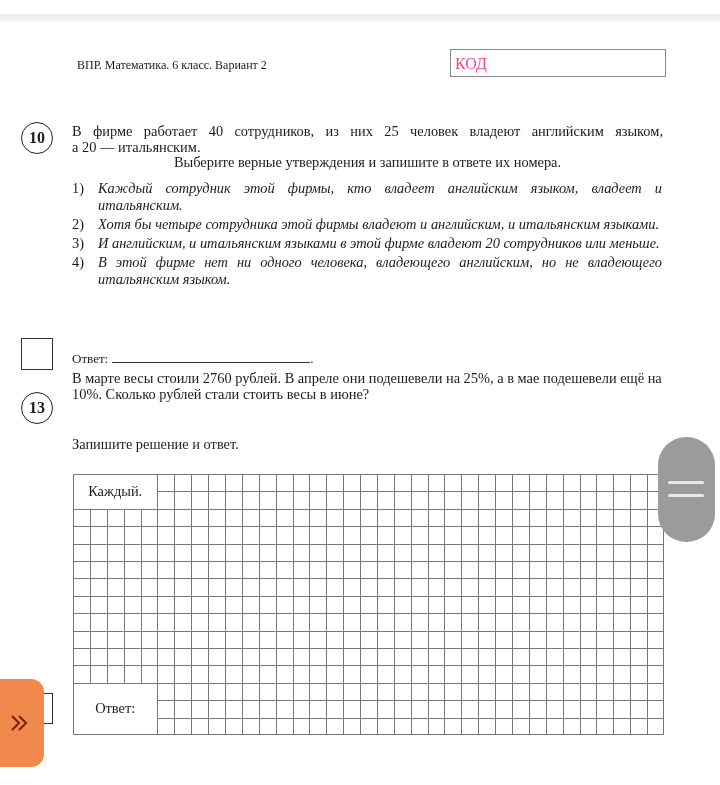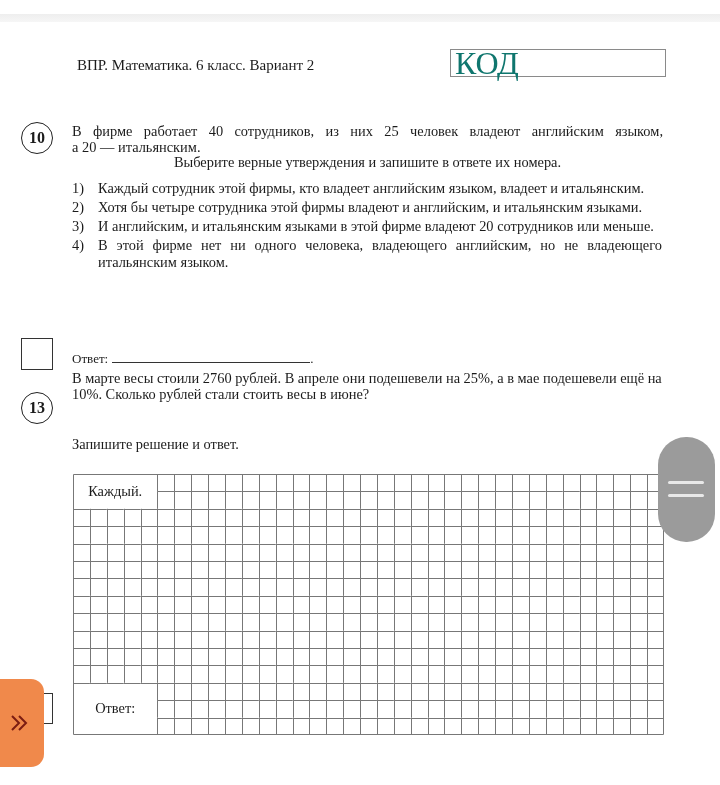--- a/index.html
+++ b/index.html
@@ -6,37 +6,37 @@
     body {
       width: 720px; height: 785px; position: relative; overflow: hidden;
       background: #ffffff; color: #1b1b1b;
       font-family: "Liberation Serif", serif;
     }
     .abs { position: absolute; }
     .top-band {
       left: 0; top: 14px; width: 720px; height: 8px;
       background: linear-gradient(#eeeeee, #f6f6f6);
     }
-    .header-title { left: 77px; top: 58px; font-size: 15px; line-height: 14px; white-space: nowrap; }
+    .header-title { left: 77px; top: 58px; font-size: 12px; line-height: 14px; white-space: nowrap; }
     .code-box {
       left: 450px; top: 49px; width: 216px; height: 28px;
       border: 1px solid #8a8a8a; box-sizing: border-box;
     }
-    .code-box span { display: block; padding-left: 4px; font-size: 32px; line-height: 27px; color: #0f766e; }
+    .code-box span { display: block; padding-left: 4px; font-size: 16px; line-height: 27px; color: #ec4899; }
     .task-circle {
       width: 32px; height: 32px; box-sizing: border-box;
       border: 1.6px solid #222; border-radius: 50%;
       display: flex; align-items: center; justify-content: center;
       font-weight: bold; font-size: 16px;
     }
     .para { font-size: 14.4px; line-height: 15.5px; text-align: justify; }
     .options { left: 72px; top: 180px; width: 590px; margin: 0; padding: 0; list-style: none; }
     .options li { display: flex; font-size: 14.4px; line-height: 17px; margin-bottom: 2px; }
     .options .num { width: 26px; flex: none; }
-    .options .txt { flex: 1; text-align: justify; }
+    .options .txt { flex: 1; text-align: justify; font-style: italic; }
     .answer-box { width: 32px; height: 32px; box-sizing: border-box; border: 1px solid #333; background: #fff; }
     .answer-line { font-size: 13px; line-height: 16px; white-space: nowrap; }
     .answer-blank { display: inline-block; width: 198px; height: 12px; border-bottom: 1px solid #333; margin-left: 4px; vertical-align: baseline; }
     .grid-wrap { left: 73px; top: 474px; width: 591px; height: 261px; }
     .grid-wrap svg { position: absolute; left: 0; top: 0; }
     .cell-label {
       position: absolute; display: flex; align-items: center; justify-content: center;
       font-size: 14.4px;
     }
     .menu-pill {

